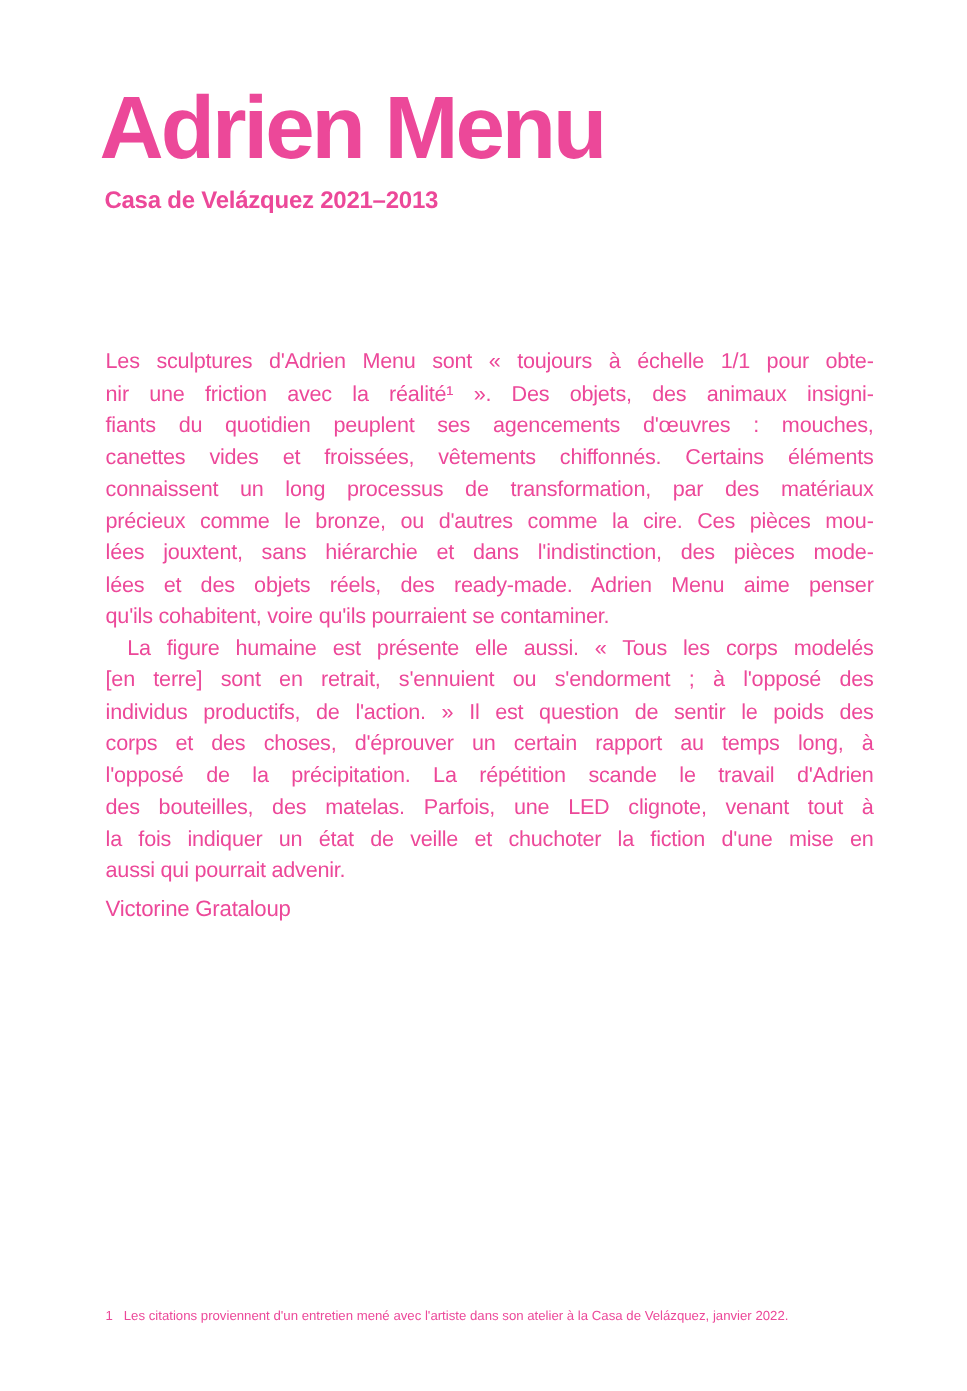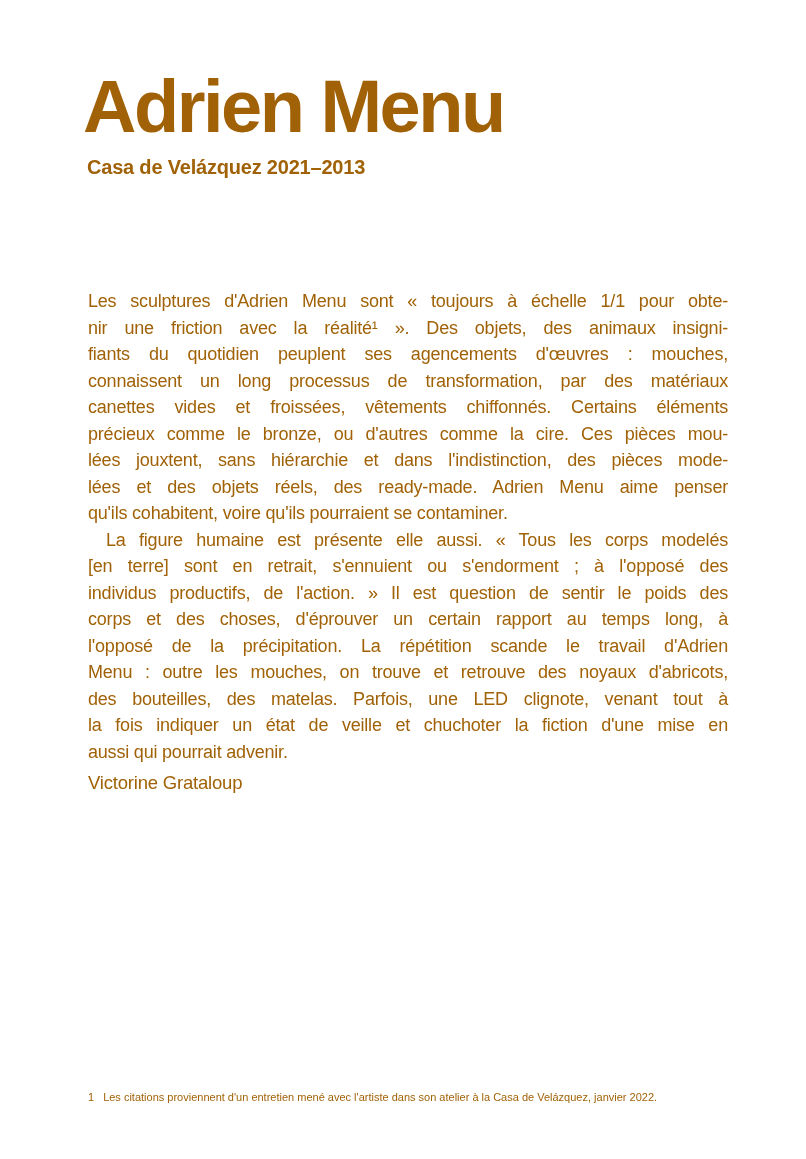--- a/index.html
+++ b/index.html
@@ -1,21 +1,21 @@
 <!DOCTYPE html>
 <html lang="fr"><head>
 <meta charset="utf-8">
 <style>
   html, body { margin: 0; padding: 0; background: #ffffff; }
   .page {
     position: relative;
     width: 806px;
     height: 1159px;
     background: #ffffff;
-    color: #a16207;
+    color: #ec4899;
     font-family: "Liberation Sans", "DejaVu Sans", sans-serif;
     overflow: hidden;
   }
   .title {
     position: absolute;
     left: 83px;
     top: 68px;
     font-size: 74px;
     font-weight: 700;
     letter-spacing: -2.5px;
@@ -76,34 +76,33 @@
 <div class="page">
 
   <h1 class="title" style="margin:0;">Adrien Menu</h1>
   <div class="subtitle">Casa de Velázquez 2021–2013</div>
 
   <div class="essay">
     <div>
       <div class="line">Les sculptures d'Adrien Menu sont « toujours à échelle 1/1 pour obte-</div>
       <div class="line">nir une friction avec la réalité¹ ». Des objets, des animaux insigni-</div>
       <div class="line">fiants du quotidien peuplent ses agencements d'œuvres : mouches,</div>
+      <div class="line">canettes vides et froissées, vêtements chiffonnés. Certains éléments</div>
       <div class="line">connaissent un long processus de transformation, par des matériaux</div>
-      <div class="line">canettes vides et froissées, vêtements chiffonnés. Certains éléments</div>
       <div class="line">précieux comme le bronze, ou d'autres comme la cire. Ces pièces mou-</div>
       <div class="line">lées jouxtent, sans hiérarchie et dans l'indistinction, des pièces mode-</div>
       <div class="line">lées et des objets réels, des ready-made. Adrien Menu aime penser</div>
       <div class="line last">qu'ils cohabitent, voire qu'ils pourraient se contaminer.</div>
     </div>
     <div>
       <div class="line indented">La figure humaine est présente elle aussi. « Tous les corps modelés</div>
       <div class="line">[en terre] sont en retrait, s'ennuient ou s'endorment ; à l'opposé des</div>
       <div class="line">individus productifs, de l'action. » Il est question de sentir le poids des</div>
       <div class="line">corps et des choses, d'éprouver un certain rapport au temps long, à</div>
       <div class="line">l'opposé de la précipitation. La répétition scande le travail d'Adrien</div>
-      <div class="line">Menu : outre les mouches, on trouve et retrouve des noyaux d'abricots,</div>
       <div class="line">des bouteilles, des matelas. Parfois, une LED clignote, venant tout à</div>
       <div class="line">la fois indiquer un état de veille et chuchoter la fiction d'une mise en</div>
       <div class="line last">aussi qui pourrait advenir.</div>
     </div>
     <div class="author">Victorine Grataloup</div>
   </div>
 
   <div class="footnote">
     <span class="fn-number">1</span><span>Les citations proviennent d'un entretien mené avec l'artiste dans son atelier à la Casa de Velázquez, janvier 2022.</span>
   </div>

